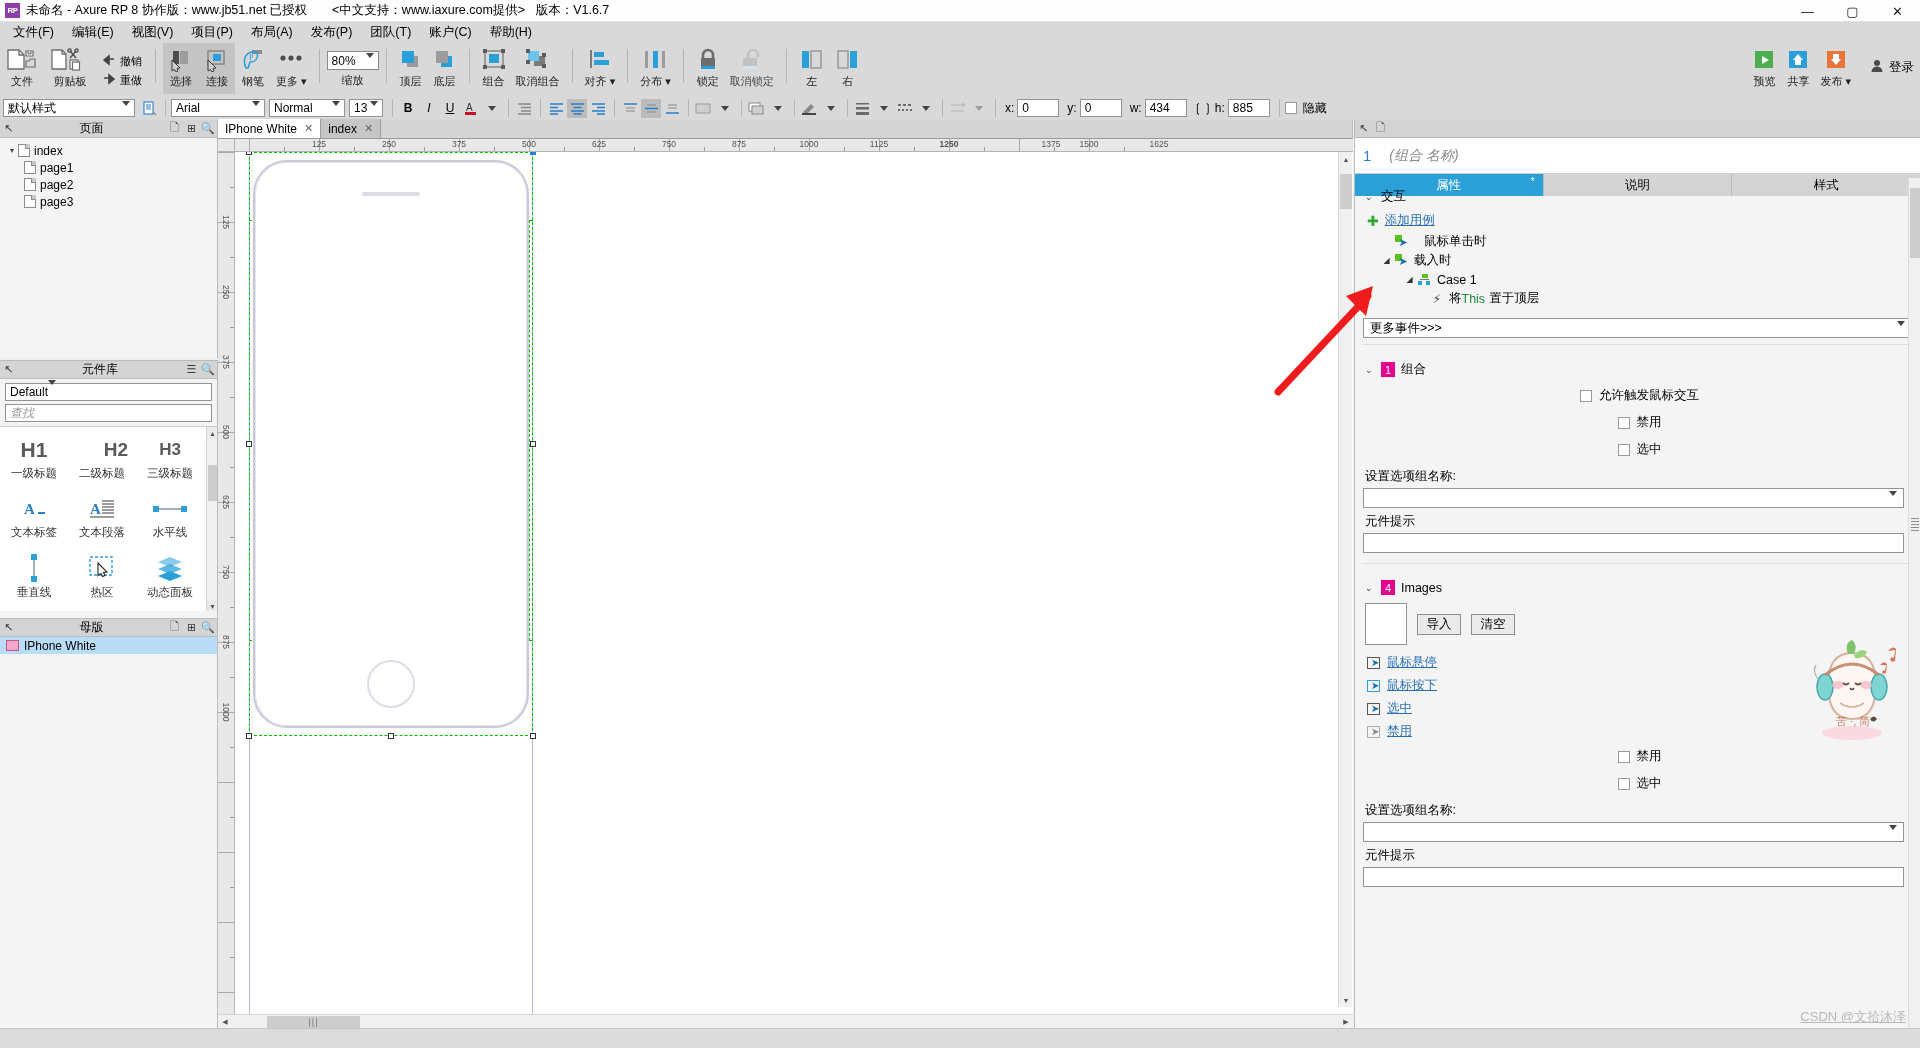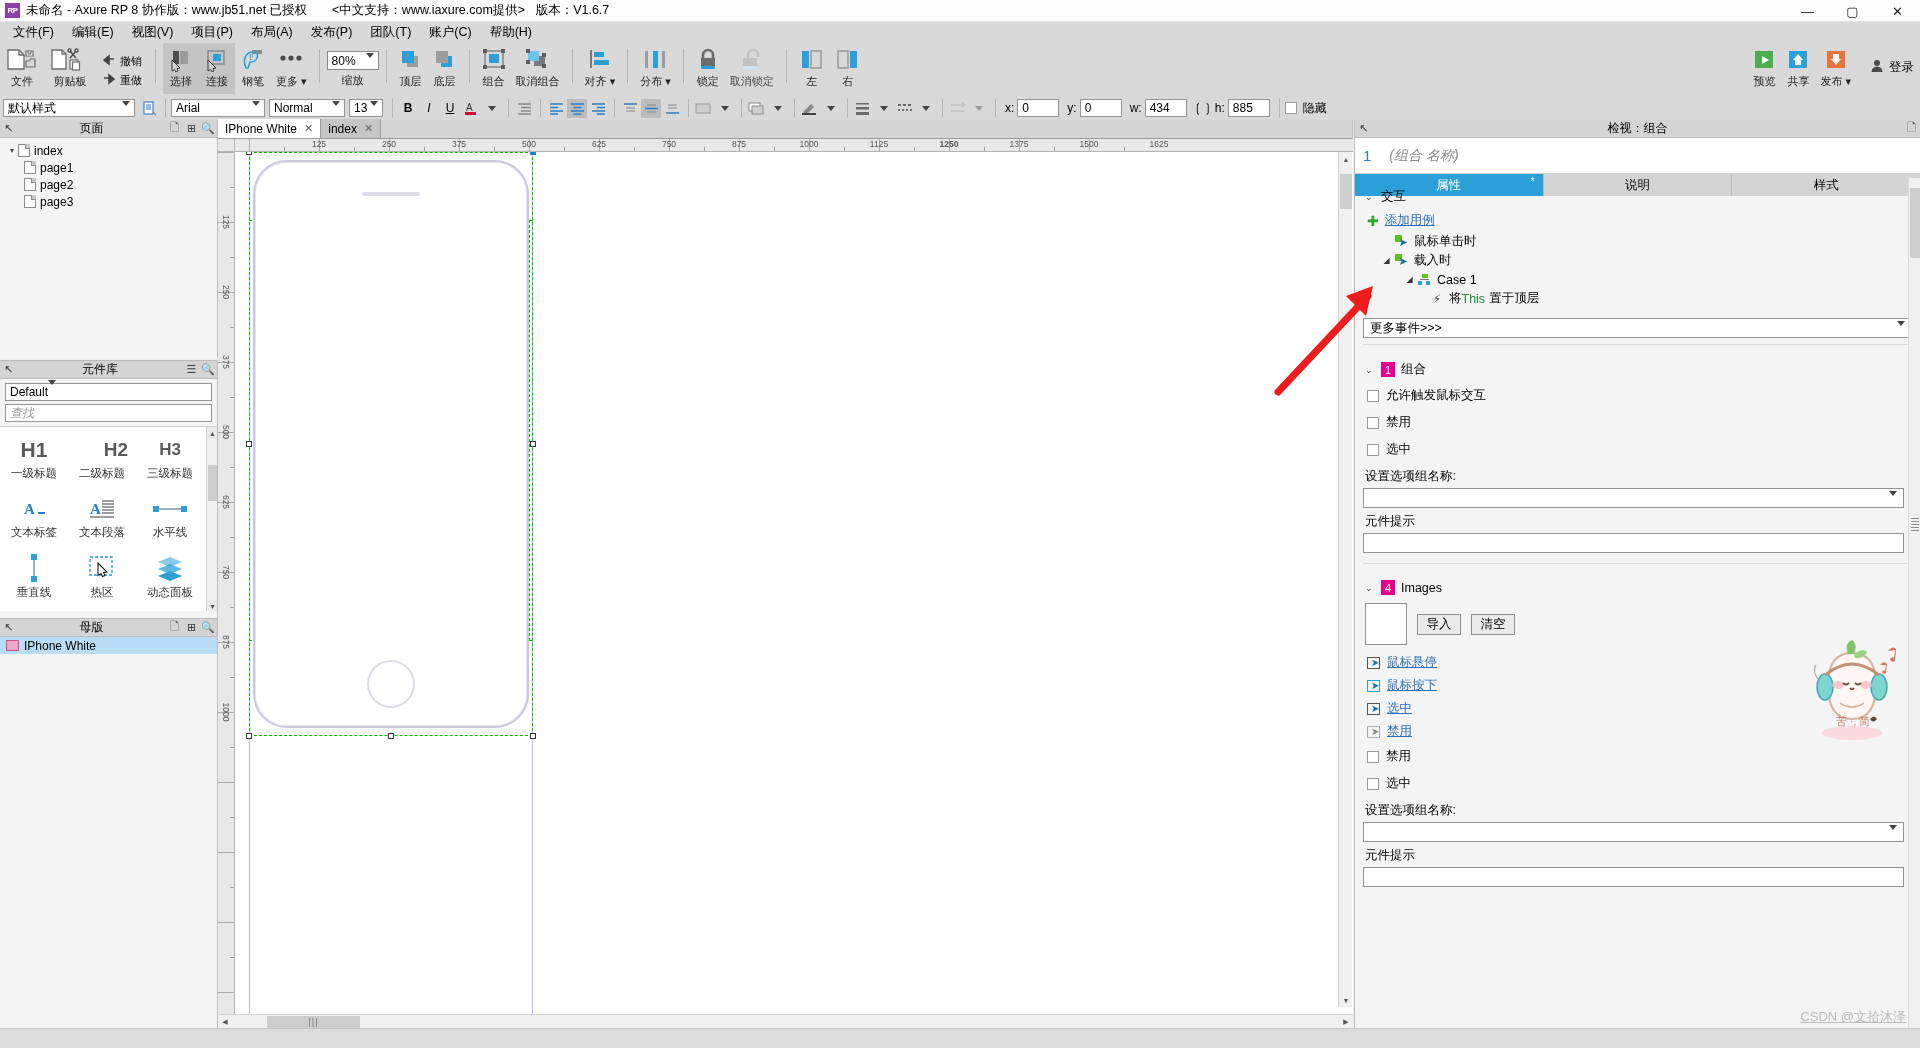--- a/index.html
+++ b/index.html
@@ -273,21 +273,21 @@
   .case-ico .t{position:absolute;left:4px;top:0;width:6px;height:4px;background:#5cc11a;}
   .case-ico .b1{position:absolute;left:0;top:7px;width:4px;height:4px;background:#2a9fd8;}
   .case-ico .b2{position:absolute;left:8px;top:7px;width:4px;height:4px;background:#2a9fd8;}
   .case-ico .ln{position:absolute;left:2px;top:5px;width:9px;height:1px;background:#777;}
   .bolt{color:#3c3c3c;font-size:12px;}
   .more-sel{
     margin:6px 8px 4px 8px;height:20px;background:#fff;border:1px solid #949494;
     display:flex;align-items:center;font-size:12.5px;padding-left:6px;position:relative;
   }
   .divider{height:1px;background:#dcdcdc;margin:6px 8px;}
-  .cb-row{display:flex;align-items:center;gap:7px;font-size:12.5px;padding:5px 0 5px 4px;}
+  .cb-row{display:flex;align-items:center;gap:7px;font-size:12.5px;padding:5px 0 5px 4px;justify-content:center;}
   .cb{width:12px;height:12px;border:1px solid #9a9a9a;background:#fff;box-shadow:inset 0 0 0 1px #fff;}
   .fld-lab{font-size:12.5px;padding:5px 0 3px 2px;}
   .fld{
     height:20px;background:#fff;border:1px solid #949494;position:relative;
     display:flex;align-items:center;padding-left:5px;font-size:12px;
   }
   .imgbox{width:42px;height:42px;background:#fff;border:1px solid #949494;}
   .btn-sm{
     height:21px;min-width:44px;background:#eaeaea;border:1px solid #8f8f8f;
     display:flex;align-items:center;justify-content:center;font-size:12.5px;padding:0 8px;
@@ -1011,21 +1011,21 @@
         <div class="rlab" style="left: 84px;">125</div>
         <div class="rlab" style="left: 154px;">250</div>
         <div class="rlab" style="left: 224px;">375</div>
         <div class="rlab" style="left: 294px;">500</div>
         <div class="rlab" style="left: 364px;">625</div>
         <div class="rlab" style="left: 434px;">750</div>
         <div class="rlab" style="left: 504px;">875</div>
         <div class="rlab" style="left: 574px;">1000</div>
         <div class="rlab" style="left: 644px;">1125</div>
         <div class="rlab" style="left: 714px; font-weight: bold;">1250</div>
-        <div class="rlab" style="left: 784px;">1375</div>
+        <div class="rlab" style="left: 816px;">1375</div>
         <div class="rlab" style="left: 854px;">1500</div>
         <div class="rlab" style="left: 924px;">1625</div>
       </div>
     <div class="ruler-v" id="rv">
         <div class="rtickvL" style="top: 0px;"></div>
         <div class="rtickv" style="top: 35px;"></div>
         <div class="rtickvL" style="top: 70px;"></div>
         <div class="rtickv" style="top: 105px;"></div>
         <div class="rtickvL" style="top: 140px;"></div>
         <div class="rtickv" style="top: 175px;"></div>
@@ -1096,21 +1096,20 @@
     <div class="hs-arw">◀</div>
     <div class="hs-track">
       <div class="hs-thumb">|||</div>
     </div>
     <div class="hs-arw">▶</div>
   </div>
 
   <div class="inspector">
     <div class="panel-hdr">
       <span class="ic">↖</span>
-      <span class="ttl">检视：组合</span>
       <span class="ic">🗋</span>
     </div>
 
     <div class="insp-name">
       <span class="insp-num">1</span>
       <span class="insp-ph">(组合 名称)</span>
     </div>
 
     <div class="insp-tabs">
       <div class="insp-tab active">
@@ -1138,21 +1137,21 @@
           <span class="lk">添加用例</span>
         </div>
 
         <div class="ev-row" style="padding-left:30px;">
           <span class="ev-ico">
             <span class="ev-cur">
                 <span class="sq"></span>
                 <span class="ar">➤</span>
               </span>
           </span>
-          <span style="margin-left:5px;">鼠标单击时</span>
+          <span style="margin-left:15px;">鼠标单击时</span>
         </div>
 
         <div class="ev-row" style="padding-left:17px;">
           <span class="ev-tw">◢</span>
           <span class="ev-ico">
             <span class="ev-cur">
                 <span class="sq"></span>
                 <span class="ar">➤</span>
               </span>
           </span>

